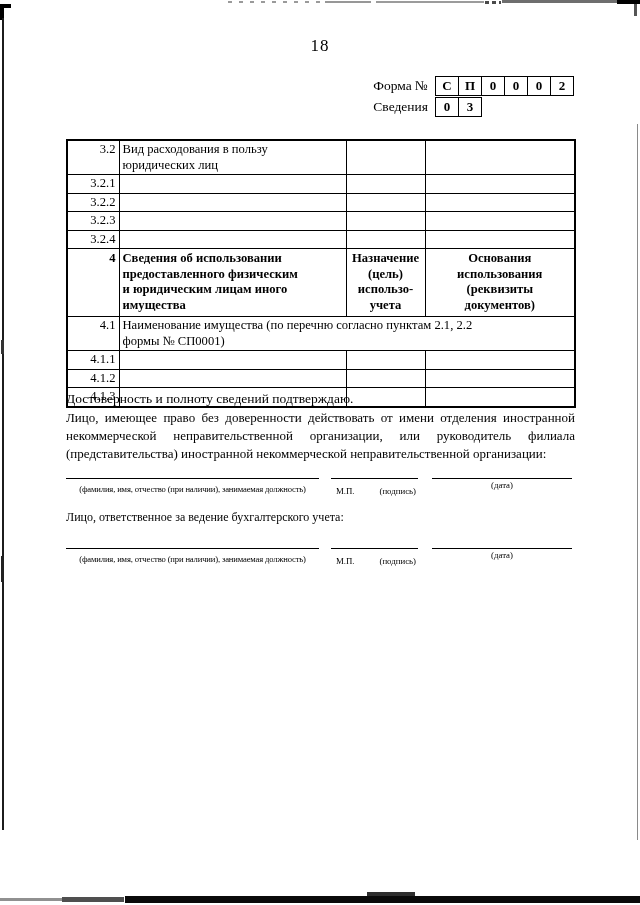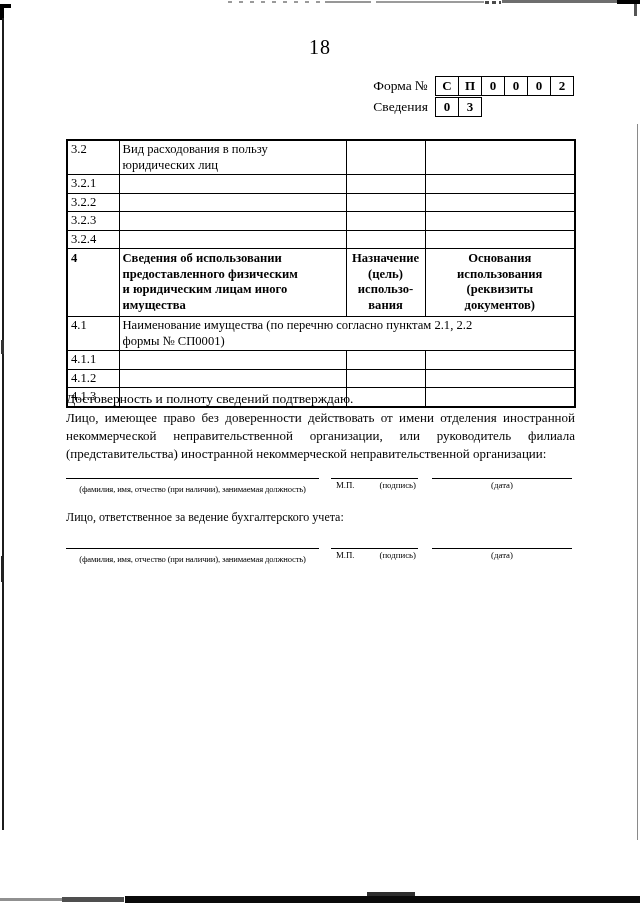--- a/index.html
+++ b/index.html
@@ -2,53 +2,53 @@
 <html><head>
 <meta charset="utf-8">
 <style>
   html,body{margin:0;padding:0;background:#fff;}
   .page{
     position:relative;width:640px;height:905px;background:#fff;overflow:hidden;
     font-family:"Liberation Serif","DejaVu Serif",serif;color:#000;
   }
   
   .page-number{position:absolute;top:36px;left:0;width:640px;text-align:center;
-    font-size:20px;letter-spacing:1px;}
+    font-size:17px;letter-spacing:1px;}
   .form-meta{position:absolute;top:76px;right:66px;display:flex;flex-direction:column;
     align-items:flex-start;}
   .meta-row{display:flex;align-items:center;margin-bottom:1px;}
   .meta-label{font-size:13.5px;margin-right:7px;white-space:nowrap;}
   .code-boxes{display:flex;border:1.5px solid #000;background:#fff;}
   .code-cell{width:22px;height:18px;display:flex;align-items:center;justify-content:center;
     font-weight:bold;font-size:13px;border-right:1px solid #000;}
   .code-cell:last-child{border-right:none;}
   
   table.main{position:absolute;left:66px;top:139px;width:508px;border-collapse:collapse;
     border:2px solid #000;table-layout:fixed;}
   table.main td{border:1px solid #000;font-size:12.6px;line-height:15.5px;
     vertical-align:top;padding:1px 3px 1px 3px;overflow:hidden;}
-  td.num{text-align:left;padding-left:0;padding-right:0;}
+  td.num{text-align:right;padding-left:0;padding-right:0;}
   td.desc{padding-left:7px;}
   td.c3,td.c4{text-align:center;}
   tr.hdr td{font-weight:bold;padding-top:2px;padding-bottom:3px;}
   .pre{white-space:pre-line;}
   tr.r-short td{height:13px;}
   
   .confirm{position:absolute;left:66px;top:391px;width:508px;font-size:13.5px;}
   .para{position:absolute;left:66px;top:409px;width:509px;font-size:13px;
     line-height:18px;text-align:justify;}
   .signer2{position:absolute;left:66px;top:510px;width:508px;font-size:12px;}
   
   .sig-row{position:absolute;left:66px;width:509px;height:22px;}
   .sig-row.b1{top:478px;}
   .sig-row.b2{top:548px;}
   .sig-fio{position:absolute;left:0;top:0;width:253px;border-top:1.3px solid #000;
     text-align:center;font-size:8.6px;letter-spacing:-0.15px;padding-top:5px;white-space:nowrap;}
   .sig-mp{position:absolute;left:265px;top:0;width:80px;border-top:1.3px solid #000;
-    font-size:8.8px;padding-top:1px;display:flex;justify-content:space-between;
+    font-size:8.8px;padding-top:7px;display:flex;justify-content:space-between;
     padding-left:5px;padding-right:2px;white-space:nowrap;}
   .sig-date{position:absolute;left:366px;top:0;width:140px;border-top:1.3px solid #000;
     text-align:center;font-size:8.8px;padding-top:1px;}
   
   .art{position:absolute;background:#000;}
 </style>
 </head>
 <body>
 
 <div class="page">
@@ -117,21 +117,21 @@
     </tr>
     <tr class="hdr" style="height:56px">
       <td class="num">4</td>
       <td class="desc pre">Сведения об использовании
 предоставленного физическим
 и юридическим лицам иного
 имущества</td>
       <td class="c3 pre">Назначение
 (цель)
 использо-
-вания</td>
+учета</td>
       <td class="c4 pre">Основания
 использования
 (реквизиты
 документов)</td>
     </tr>
     <tr style="height:33px">
       <td class="num">4.1</td>
       <td class="desc pre" colspan="3">Наименование имущества (по перечню согласно пунктам 2.1, 2.2
 формы № СП0001)</td>
     </tr>

